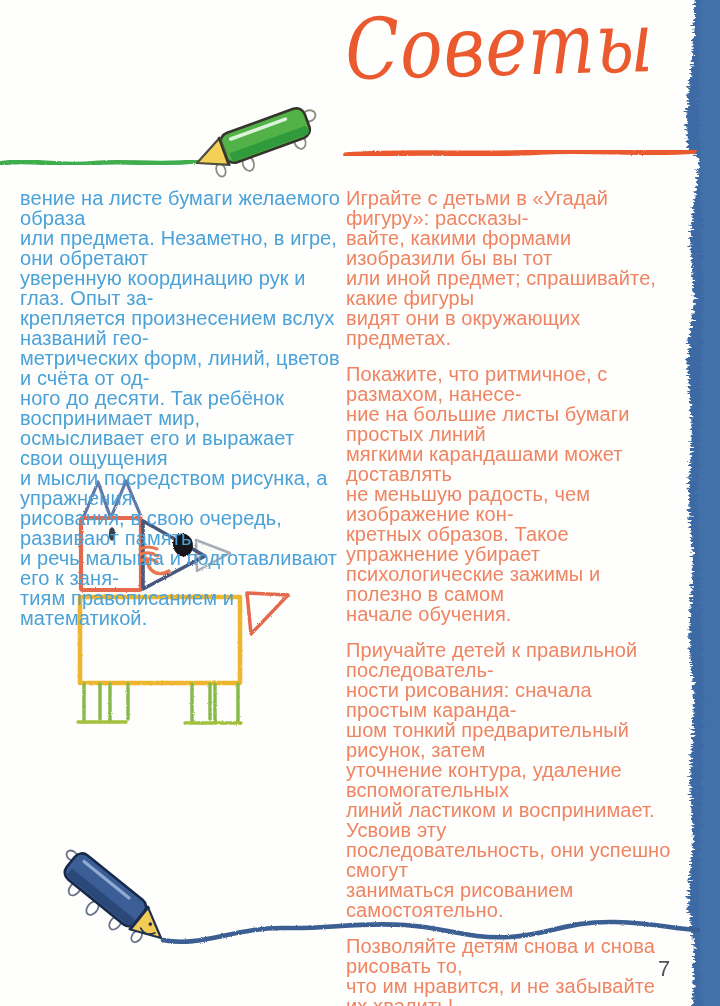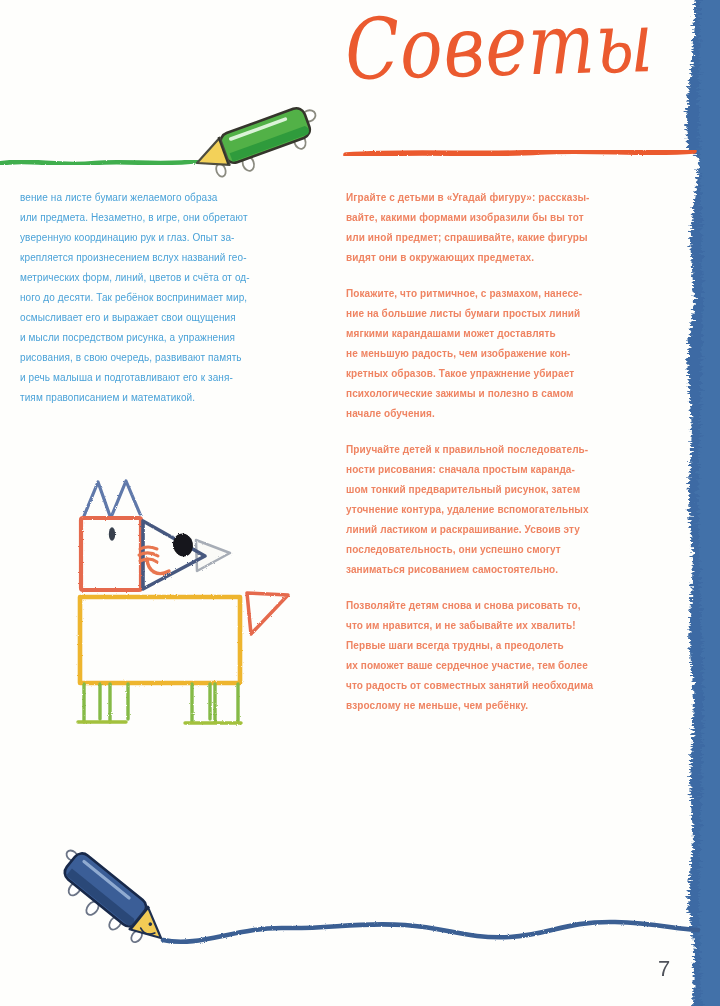--- a/index.html
+++ b/index.html
@@ -17,29 +17,29 @@
     font-style:italic;
     font-size:84px;line-height:1.15;
     color:#eb5a2f;
     transform:rotate(-1.5deg) scaleX(.84);
     transform-origin:left top;
     letter-spacing:1px;
     white-space:nowrap;
   }
   .para{
     position:absolute;
-    font-size:10px;line-height:20px;
+    font-size:20px;line-height:20px;
     white-space:pre-line;
     letter-spacing:.1px;
   }
   .para.blue{color:#4aa2d8;}
   .para.orange{color:#ef8462;}
   .col-left{left:20px;top:188px;width:322px;}
   .col-right{position:absolute;left:346px;top:188px;width:330px;}
-  .col-right .para{position:static;margin:0 0 16px 0;font-weight:bold;}
+  .col-right .para{position:static;margin:0 0 16px 0;}
   .page-number{
     position:absolute;left:658px;top:956px;
     font-size:22px;color:#4f525a;
     font-family:"Liberation Sans","DejaVu Sans",sans-serif;
   }
 </style>
 </head>
 <body>
 
 <div class="page">
@@ -144,21 +144,21 @@
 ние на большие листы бумаги простых линий
 мягкими карандашами может доставлять
 не меньшую радость, чем изображение кон-
 кретных образов. Такое упражнение убирает
 психологические зажимы и полезно в самом
 начале обучения.</div>
     <div class="para orange">Приучайте детей к правильной последователь-
 ности рисования: сначала простым каранда-
 шом тонкий предварительный рисунок, затем
 уточнение контура, удаление вспомогательных
-линий ластиком и раскрашивание. Усвоив эту
+линий ластиком и воспринимает. Усвоив эту
 последовательность, они успешно смогут
 заниматься рисованием самостоятельно.</div>
     <div class="para orange">Позволяйте детям снова и снова рисовать то,
 что им нравится, и не забывайте их хвалить!
 Первые шаги всегда трудны, а преодолеть
 их поможет ваше сердечное участие, тем более
 что радость от совместных занятий необходима
 взрослому не меньше, чем ребёнку.</div>
   </div>
 

